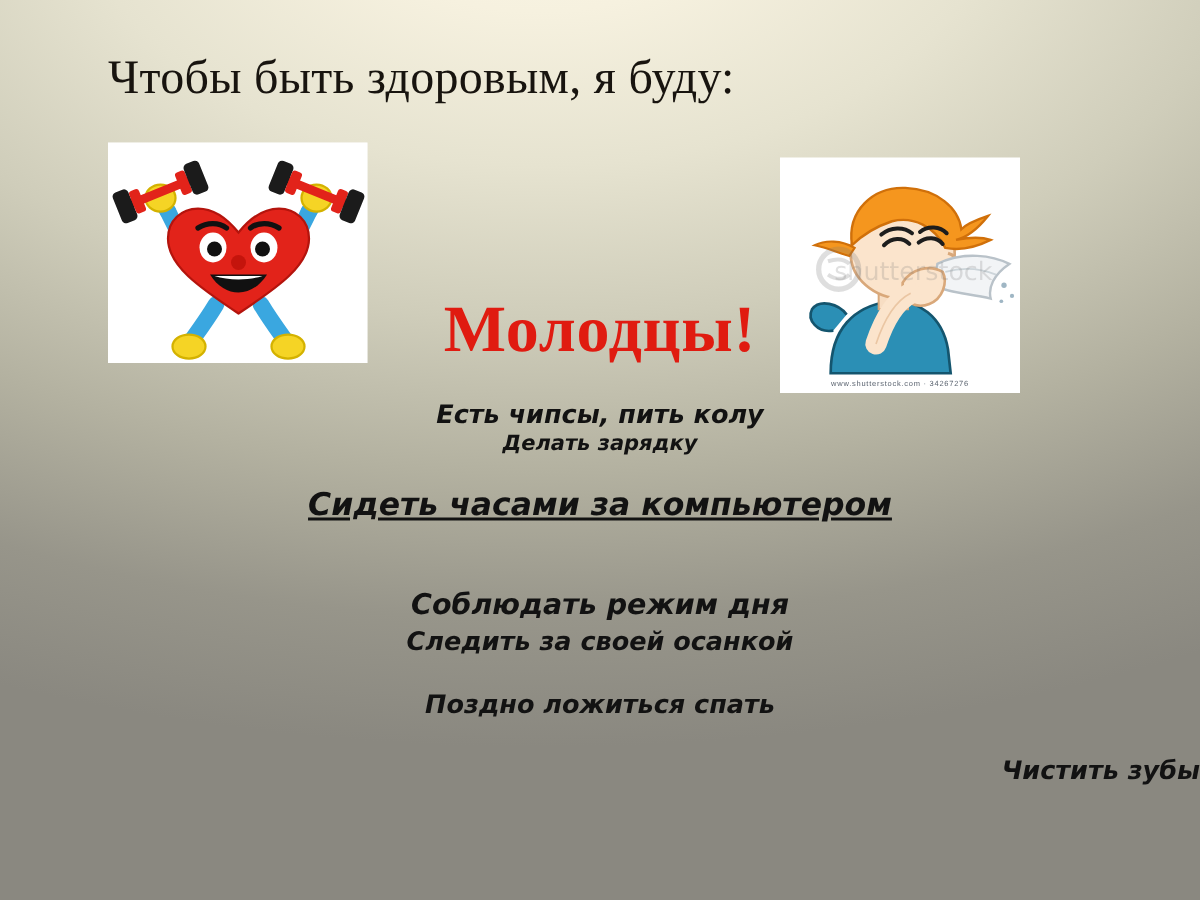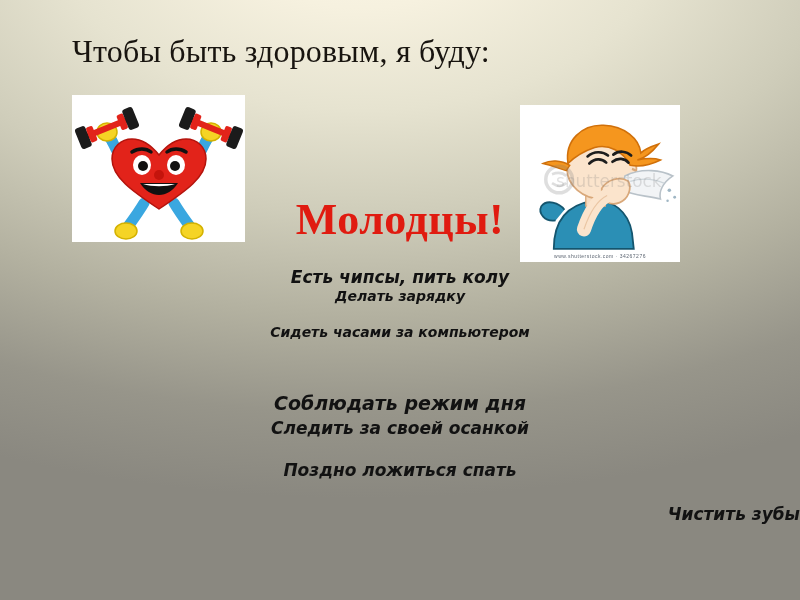--- a/index.html
+++ b/index.html
@@ -224,20 +224,20 @@
       <text x="100" y="82" font-family="DejaVu Sans, sans-serif" font-size="19" fill="#7a7a7a" opacity="0.22" text-anchor="middle">shutterstock</text>
     </svg>
     <div class="watermark-text">www.shutterstock.com  ·   34267276</div>
   </div>
 
   <div id="molodcy">Молодцы!</div>
 
   <div id="lines">
     <div class="line" style="top:4px;font-size:17px;margin-top:23px;">Есть чипсы, пить колу</div>
     <div class="line" style="top:48px;font-size:14px;">Делать зарядку</div>
-    <div class="line" style="top:84px;font-size:14px;">Сидеть часами за компьютером</div>
+    <div class="line" style="top:84px;font-size:21px;text-decoration:underline;">Сидеть часами за компьютером</div>
     <div class="line" style="top:152px;font-size:19px;">Соблюдать режим дня</div>
     <div class="line" style="top:178px;font-size:17px;">Следить за своей осанкой</div>
     <div class="line" style="top:220px;font-size:17px;">Поздно ложиться спать</div>
     <div class="line" style="top:264px;font-size:17px;text-align:right;">Чистить зубы</div>
   </div>
 
 </div>
 
 </body></html>

